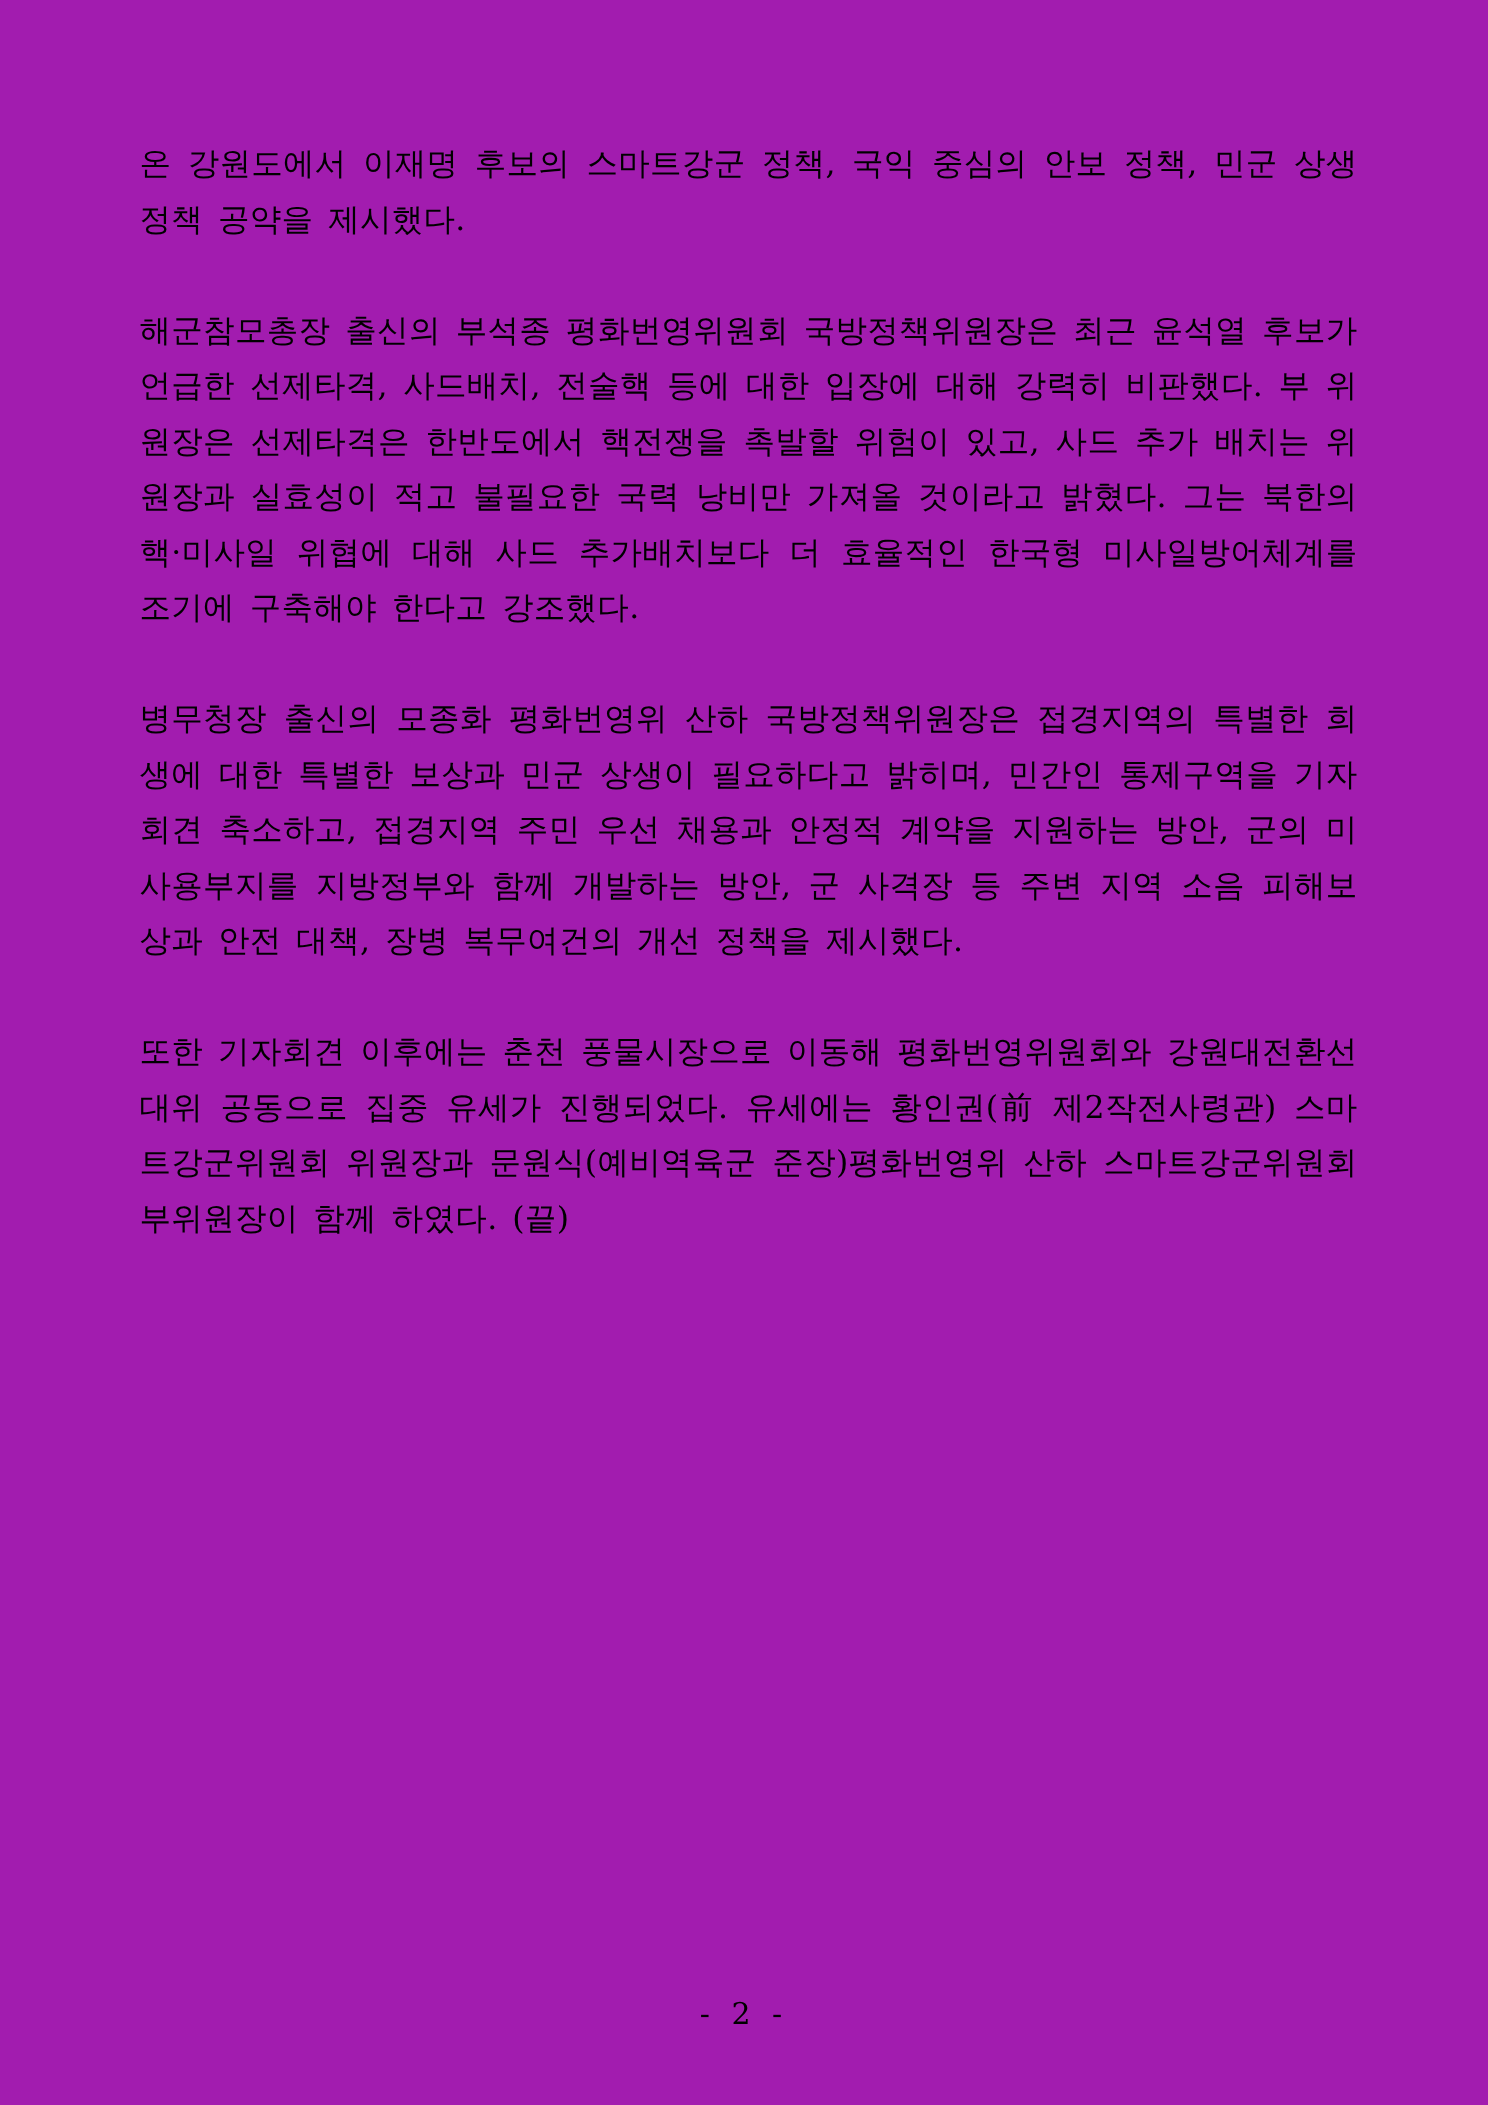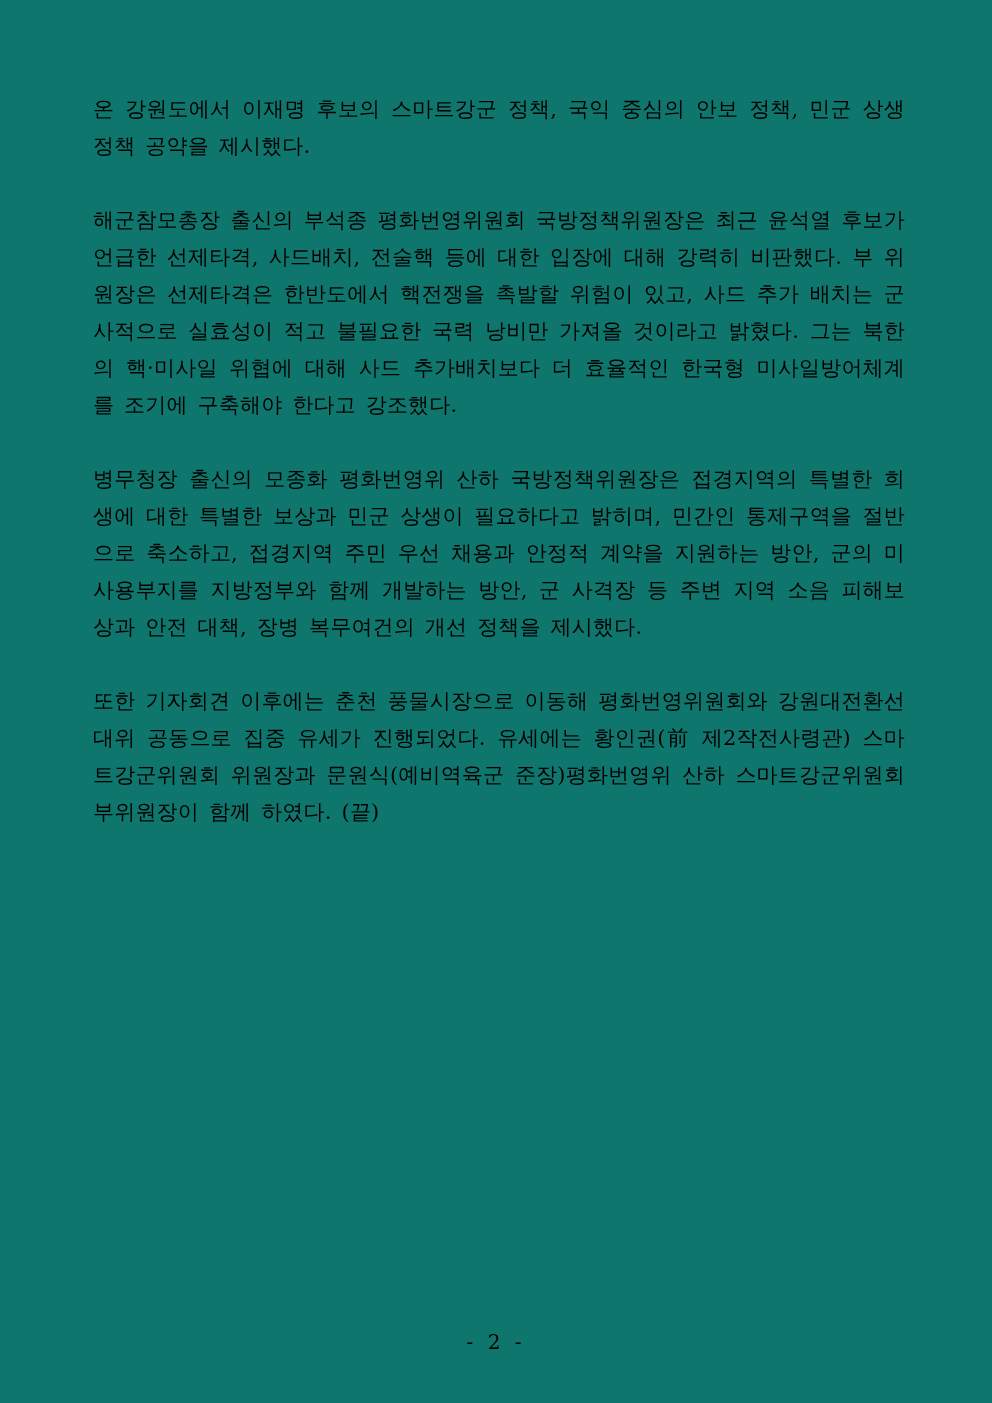--- a/index.html
+++ b/index.html
@@ -4,21 +4,21 @@
 <style>
   html, body {
     margin: 0;
     padding: 0;
     background: #ffffff;
   }
   .page {
     position: relative;
     width: 992px;
     height: 1403px;
-    background: #0f766e;
+    background: #a21caf;
     color: #000000;
     font-family: "DejaVu Serif", "Liberation Serif", serif;
     overflow: hidden;
     box-sizing: border-box;
   }
   .body-text {
     position: absolute;
     left: 93px;
     top: 91px;
     width: 812px;
@@ -48,18 +48,18 @@
     color: #000000;
     font-family: "DejaVu Serif", "Liberation Serif", serif;
   }
 </style>
 </head>
 <body>
 
 <div class="page">
   <div class="body-text">
     <p class="para">온 강원도에서 이재명 후보의 스마트강군 정책, 국익 중심의 안보 정책, 민군 상생 정책 공약을 제시했다.</p>
-    <p class="para">해군참모총장 출신의 부석종 평화번영위원회 국방정책위원장은 최근 윤석열 후보가 언급한 선제타격, 사드배치, 전술핵 등에 대한 입장에 대해 강력히 비판했다. 부 위원장은 선제타격은 한반도에서 핵전쟁을 촉발할 위험이 있고, 사드 추가 배치는 군사적으로 실효성이 적고 불필요한 국력 낭비만 가져올 것이라고 밝혔다. 그는 북한의 핵·미사일 위협에 대해 사드 추가배치보다 더 효율적인 한국형 미사일방어체계를 조기에 구축해야 한다고 강조했다.</p>
-    <p class="para">병무청장 출신의 모종화 평화번영위 산하 국방정책위원장은 접경지역의 특별한 희생에 대한 특별한 보상과 민군 상생이 필요하다고 밝히며, 민간인 통제구역을 절반으로 축소하고, 접경지역 주민 우선 채용과 안정적 계약을 지원하는 방안, 군의 미사용부지를 지방정부와 함께 개발하는 방안, 군 사격장 등 주변 지역 소음 피해보상과 안전 대책, 장병 복무여건의 개선 정책을 제시했다.</p>
+    <p class="para">해군참모총장 출신의 부석종 평화번영위원회 국방정책위원장은 최근 윤석열 후보가 언급한 선제타격, 사드배치, 전술핵 등에 대한 입장에 대해 강력히 비판했다. 부 위원장은 선제타격은 한반도에서 핵전쟁을 촉발할 위험이 있고, 사드 추가 배치는 위원장과 실효성이 적고 불필요한 국력 낭비만 가져올 것이라고 밝혔다. 그는 북한의 핵·미사일 위협에 대해 사드 추가배치보다 더 효율적인 한국형 미사일방어체계를 조기에 구축해야 한다고 강조했다.</p>
+    <p class="para">병무청장 출신의 모종화 평화번영위 산하 국방정책위원장은 접경지역의 특별한 희생에 대한 특별한 보상과 민군 상생이 필요하다고 밝히며, 민간인 통제구역을 기자회견 축소하고, 접경지역 주민 우선 채용과 안정적 계약을 지원하는 방안, 군의 미사용부지를 지방정부와 함께 개발하는 방안, 군 사격장 등 주변 지역 소음 피해보상과 안전 대책, 장병 복무여건의 개선 정책을 제시했다.</p>
     <p class="para">또한 기자회견 이후에는 춘천 풍물시장으로 이동해 평화번영위원회와 강원대전환선대위 공동으로 집중 유세가 진행되었다. 유세에는 황인권(前 제2작전사령관) 스마트강군위원회 위원장과 문원식(예비역육군 준장)평화번영위 산하 스마트강군위원회 부위원장이 함께 하였다. (끝)</p>
   </div>
   <div class="page-footer">- 2 -</div>
 </div>
 
 </body></html>

